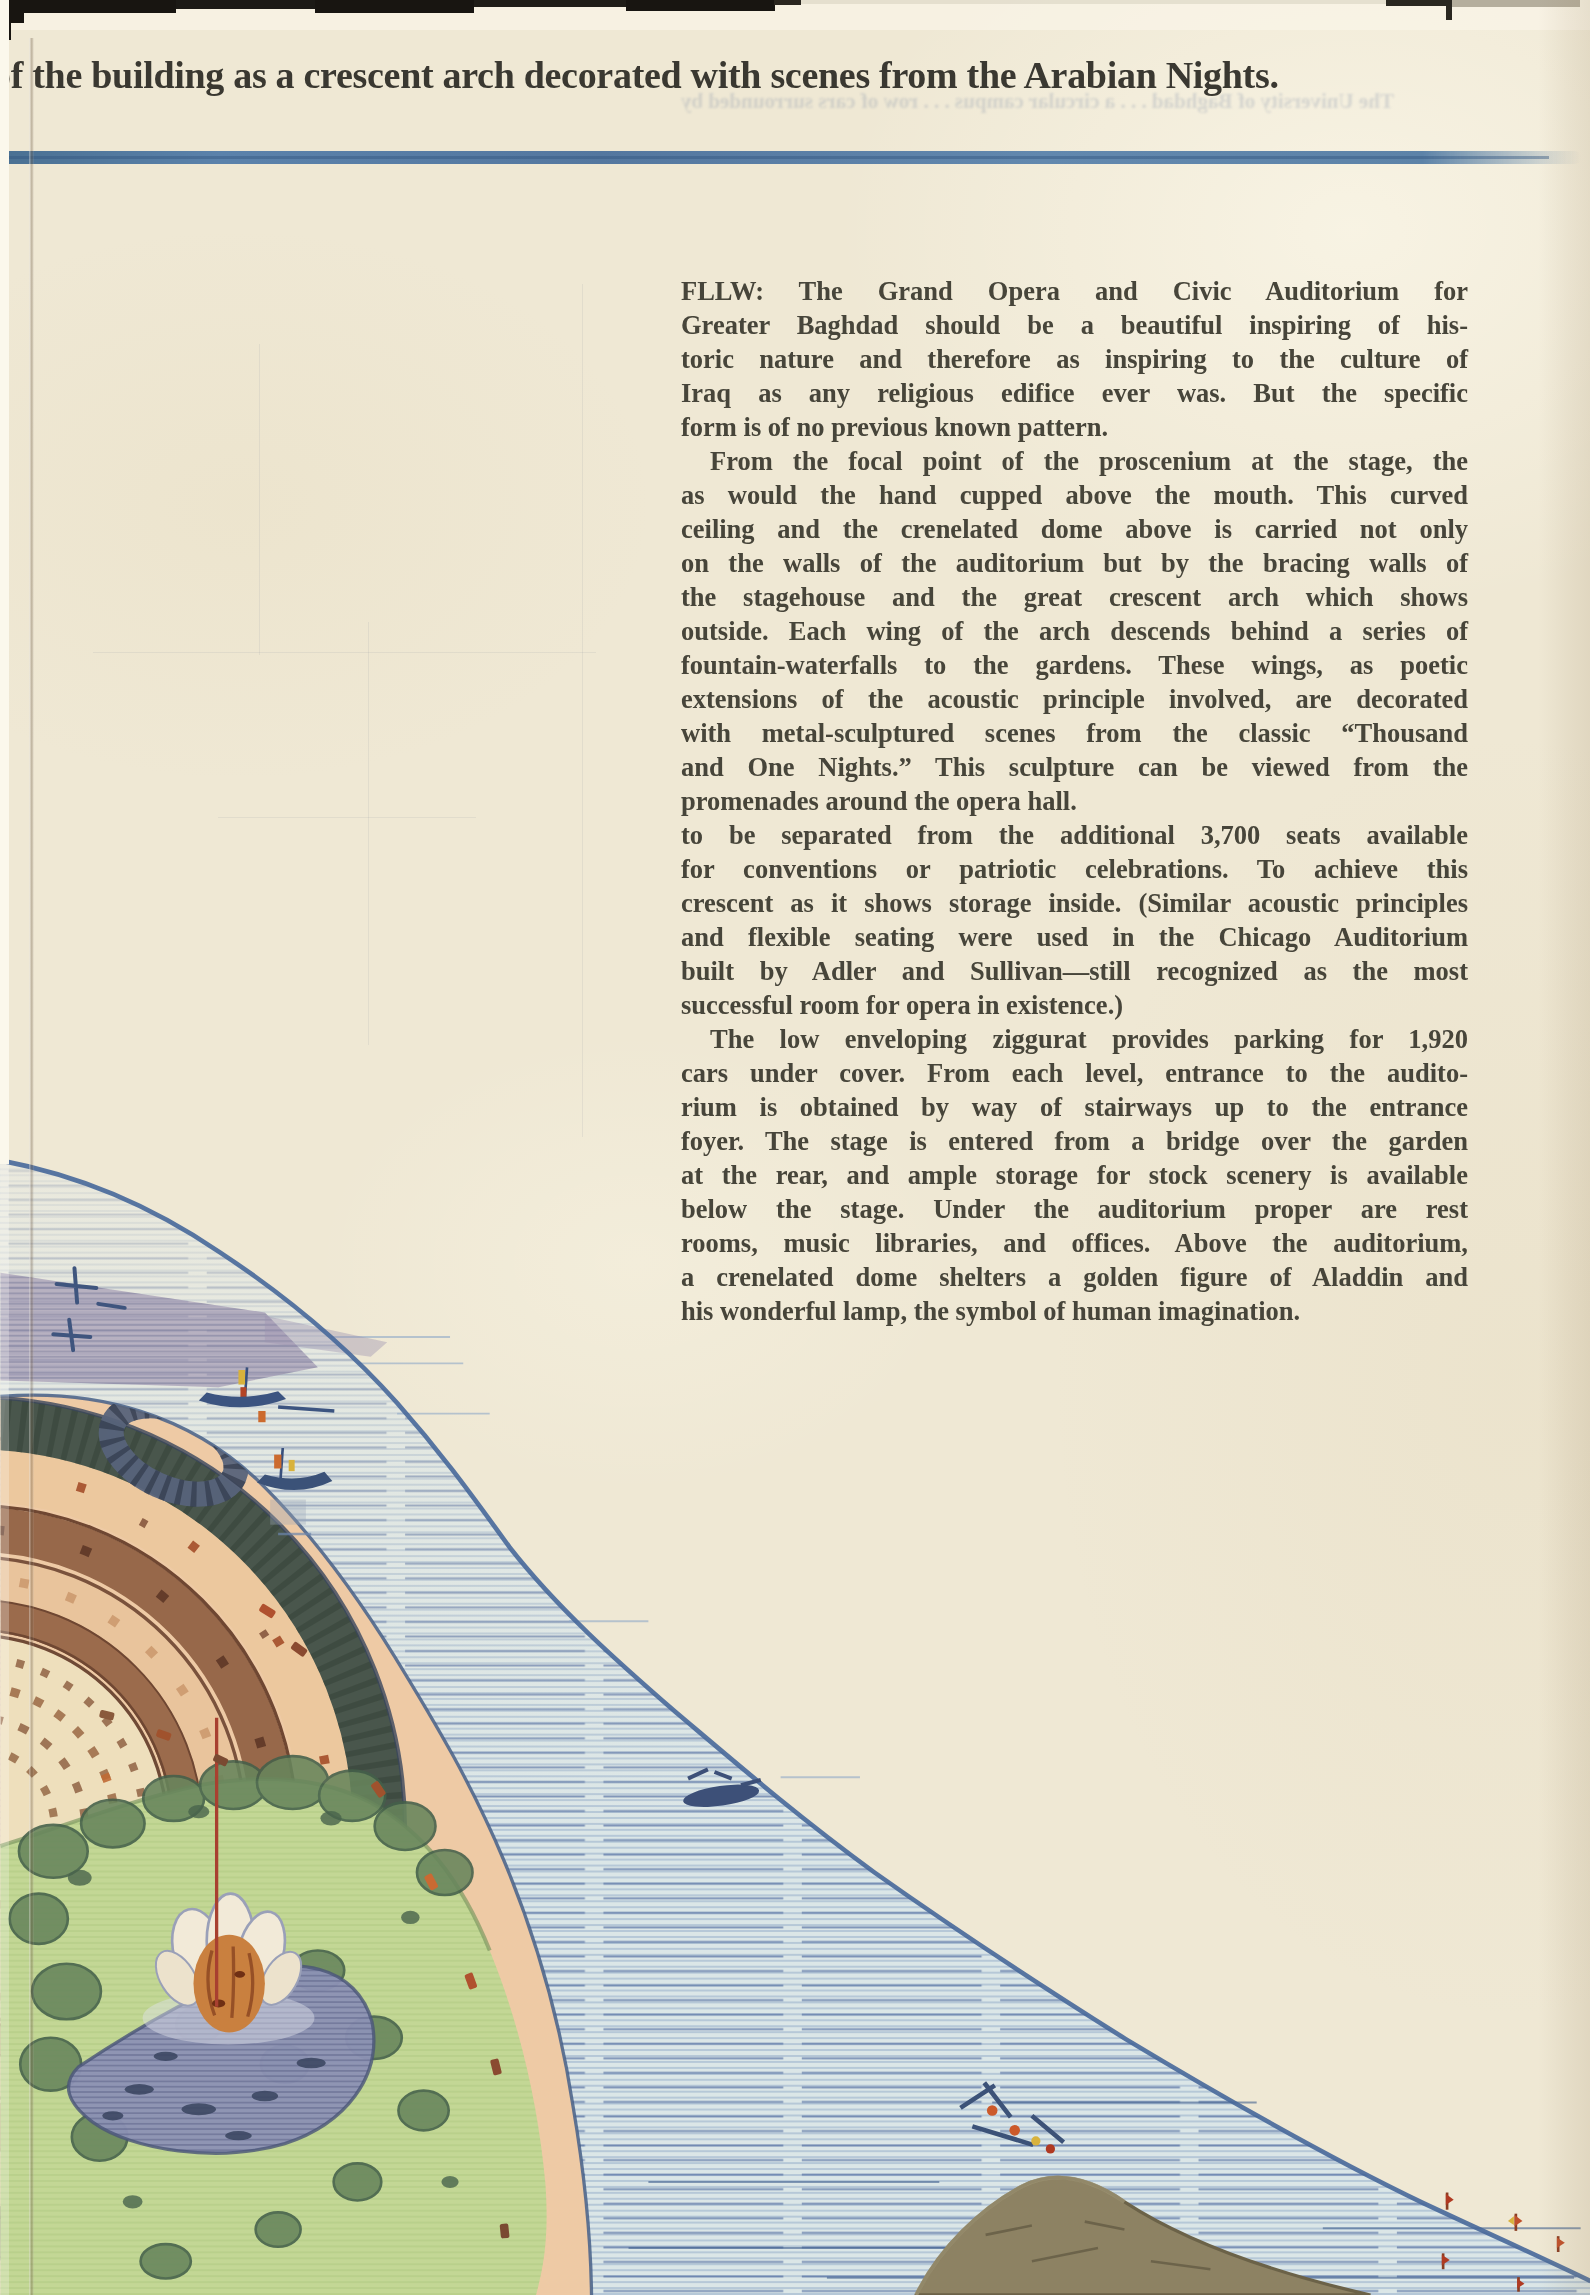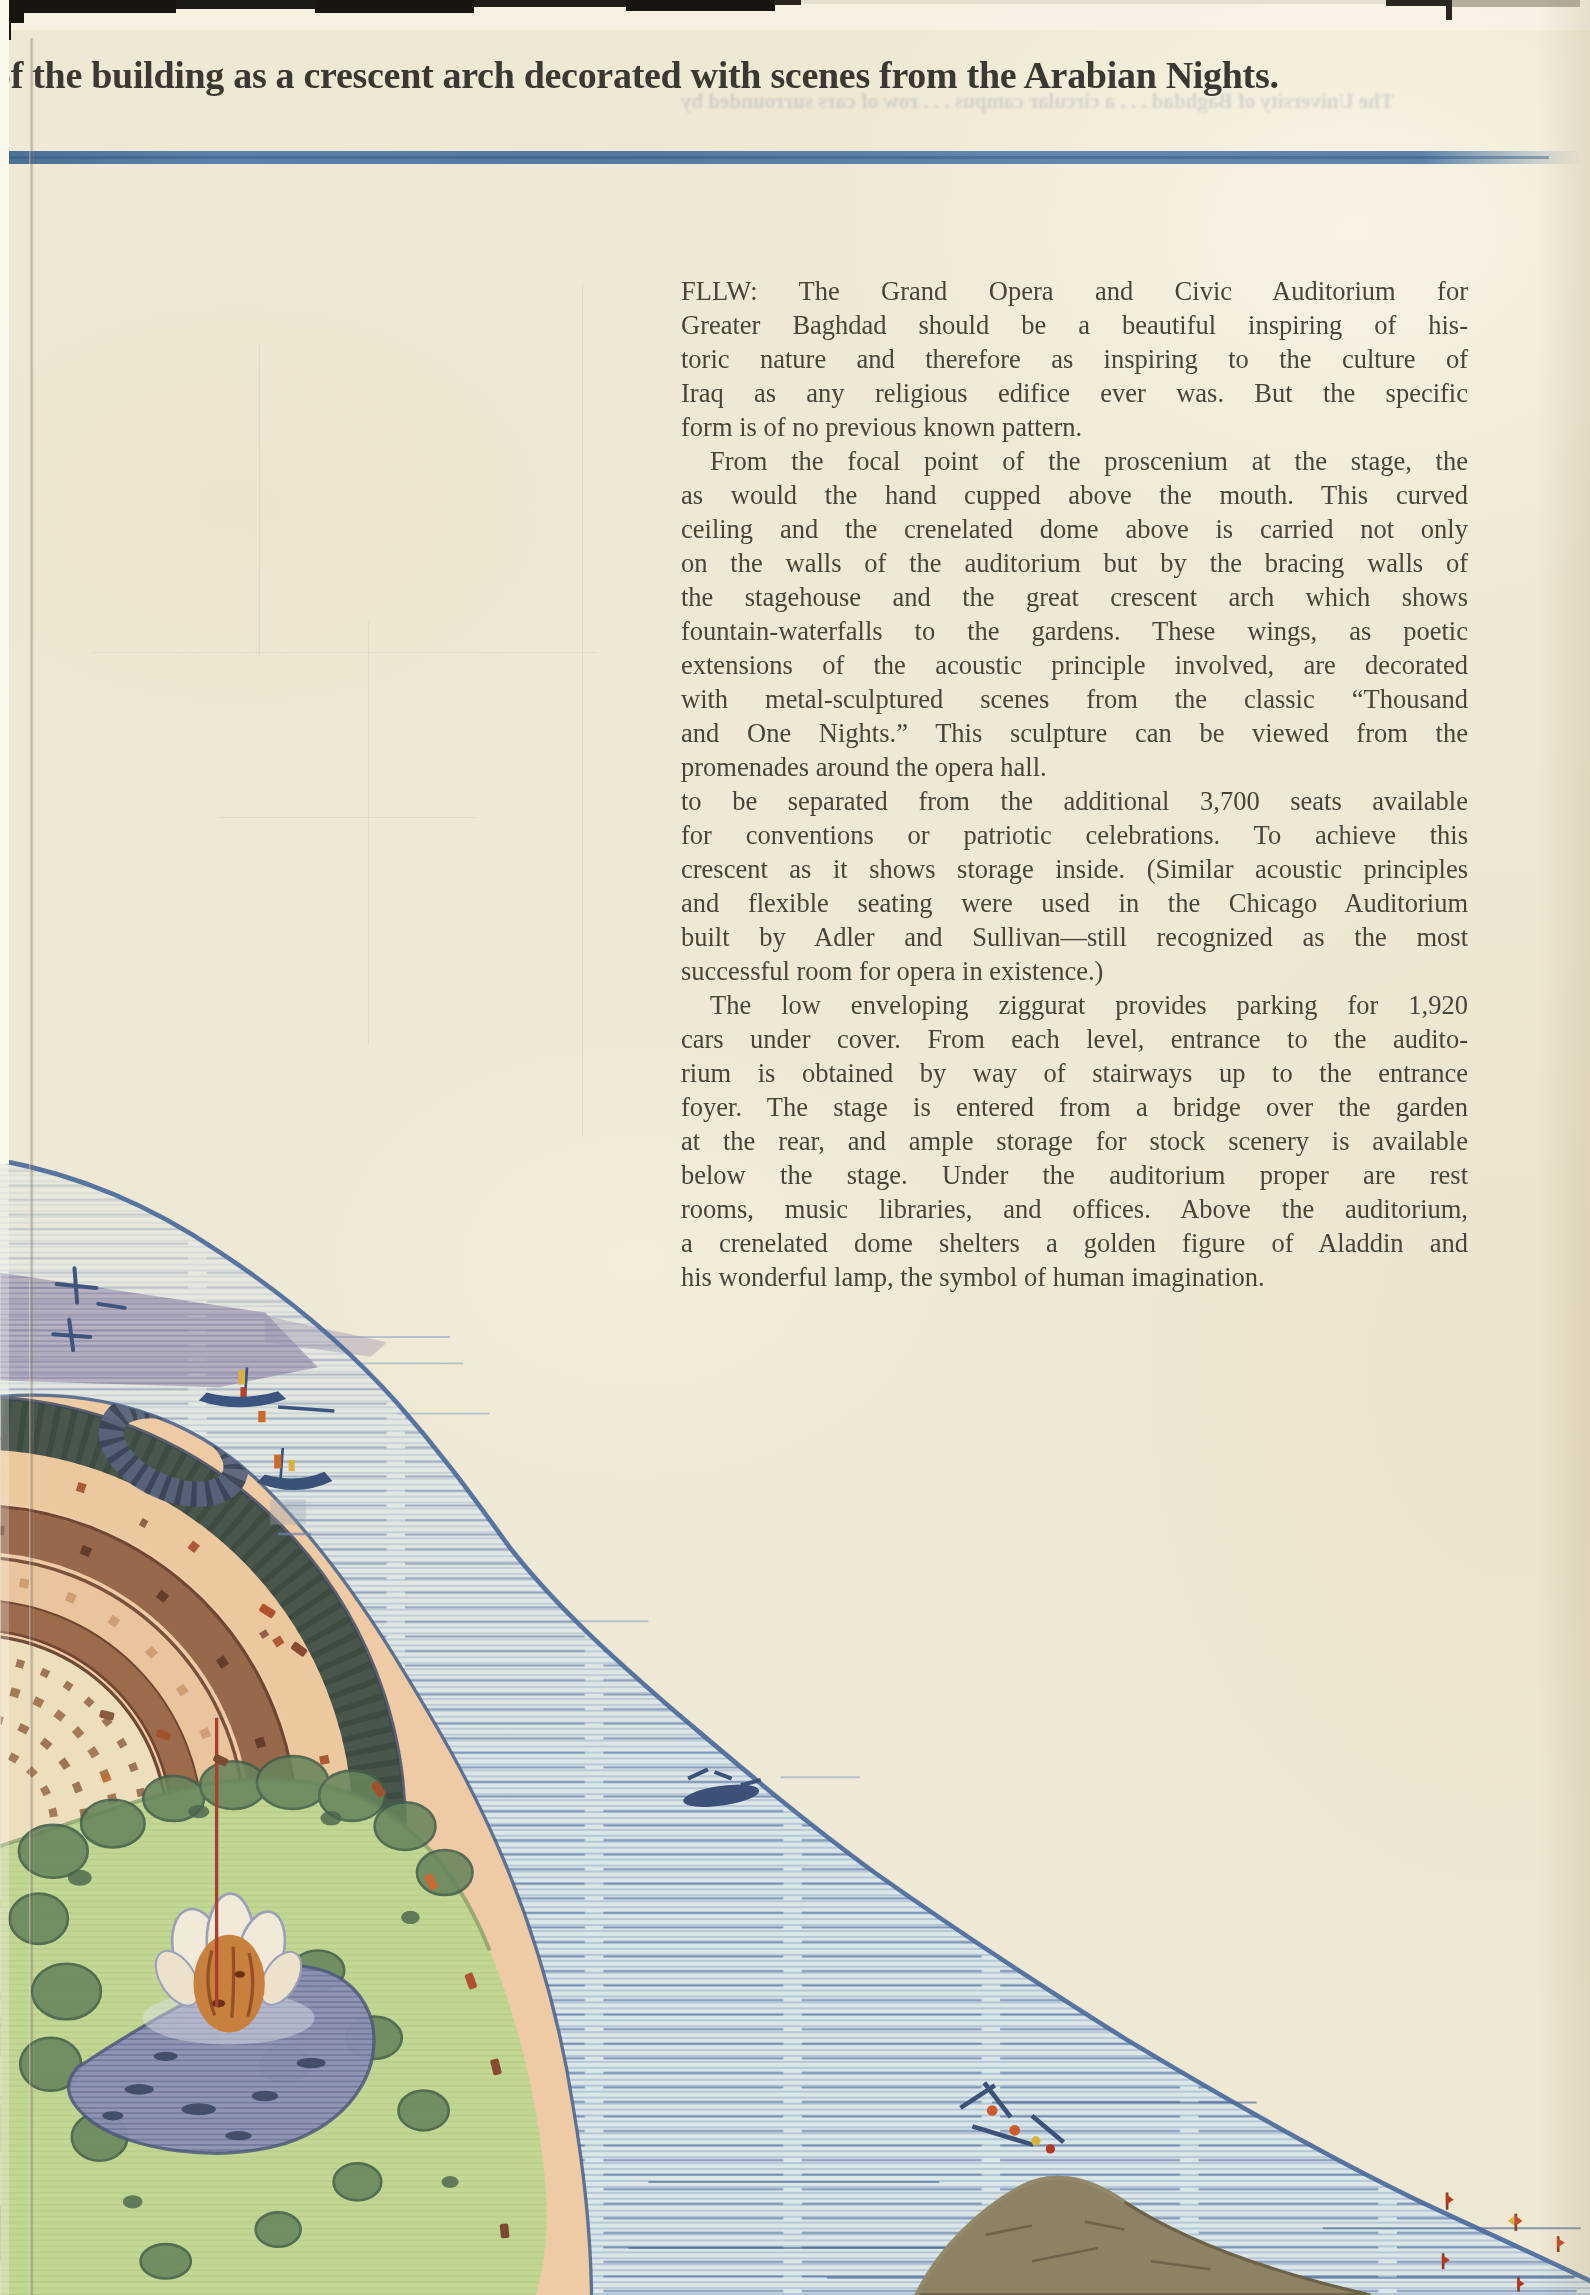--- a/index.html
+++ b/index.html
@@ -29,21 +29,21 @@
   .ghost{position:absolute;z-index:3;left:78px;top:89px;width:1316px;
     font-weight:bold;font-size:21px;color:rgba(118,134,162,.25);
     transform:scaleX(-1);filter:blur(0.8px);white-space:nowrap;}
   .rule{position:absolute;z-index:4;left:0;top:151px;width:1581px;height:12.6px;
     border-radius:6px;filter:blur(0.7px);
     background:linear-gradient(90deg,#4a7092 0%,#5b82ab 14%,#54779f 38%,#6288ae 66%,#5d83a8 90%,rgba(93,131,168,0) 100%);}
   .rule::after{content:"";position:absolute;left:0;top:4.6px;width:98%;height:3.3px;background:rgba(52,86,128,.45);}
   
   .bodycol{position:absolute;z-index:4;left:681px;top:274px;width:787px;
     font-size:26.5px;line-height:34px;color:#47453a;}
-  .bline{text-align:justify;text-align-last:justify;height:34px;overflow:visible;}
+  .bline{text-align:justify;text-align-last:justify;height:34px;overflow:visible;font-weight:bold;}
   .bline.last{text-align-last:left;}
   .bline.ind{text-indent:29px;}
   
   .illus{position:absolute;z-index:3;left:0;top:0;width:1591px;height:2295px;pointer-events:none;}
 </style>
 </head>
 <body>
 
 <div class="page">
 
@@ -63,20 +63,21 @@
       <div class="bline">FLLW: The Grand Opera and Civic Auditorium for</div>
       <div class="bline">Greater Baghdad should be a beautiful inspiring of his-</div>
       <div class="bline">toric nature and therefore as inspiring to the culture of</div>
       <div class="bline">Iraq as any religious edifice ever was. But the specific</div>
       <div class="bline last">form is of no previous known pattern.</div>
       <div class="bline ind">From the focal point of the proscenium at the stage, the</div>
       <div class="bline">as would the hand cupped above the mouth. This curved</div>
       <div class="bline">ceiling and the crenelated dome above is carried not only</div>
       <div class="bline">on the walls of the auditorium but by the bracing walls of</div>
       <div class="bline">the stagehouse and the great crescent arch which shows</div>
+      <div class="bline">outside. Each wing of the arch descends behind a series of</div>
       <div class="bline">fountain-waterfalls to the gardens. These wings, as poetic</div>
       <div class="bline">extensions of the acoustic principle involved, are decorated</div>
       <div class="bline">with metal-sculptured scenes from the classic “Thousand</div>
       <div class="bline">and One Nights.” This sculpture can be viewed from the</div>
       <div class="bline last">promenades around the opera hall.</div>
       <div class="bline">to be separated from the additional 3,700 seats available</div>
       <div class="bline">for conventions or patriotic celebrations. To achieve this</div>
       <div class="bline">crescent as it shows storage inside. (Similar acoustic principles</div>
       <div class="bline">and flexible seating were used in the Chicago Auditorium</div>
       <div class="bline">built by Adler and Sullivan—still recognized as the most</div>

